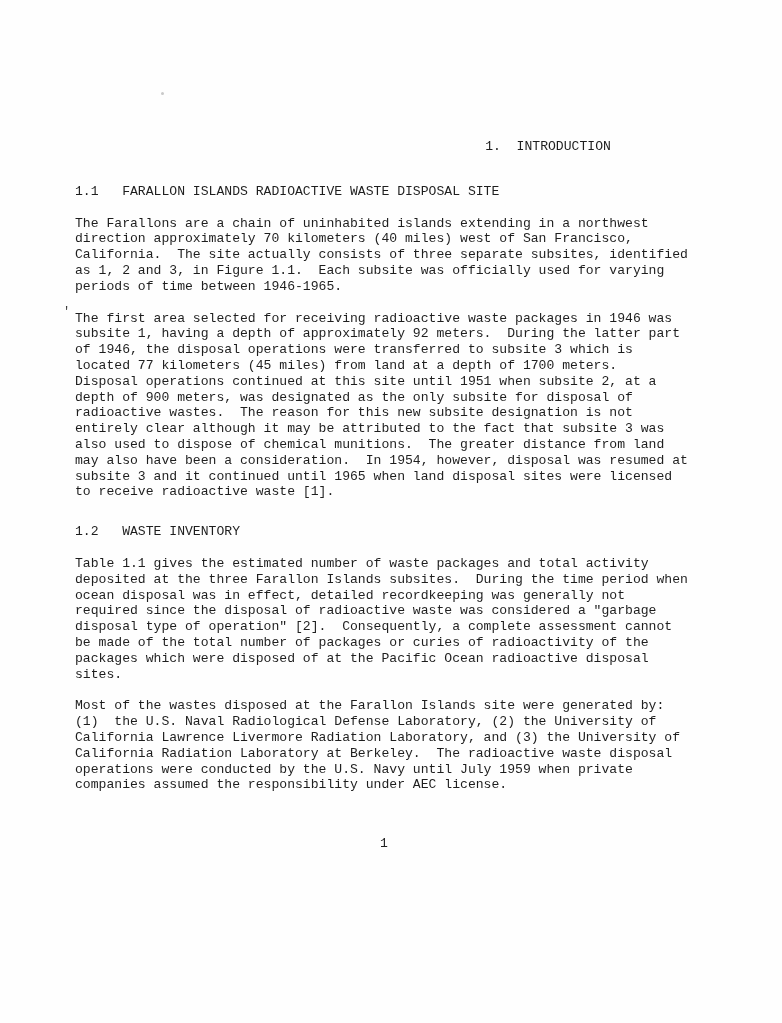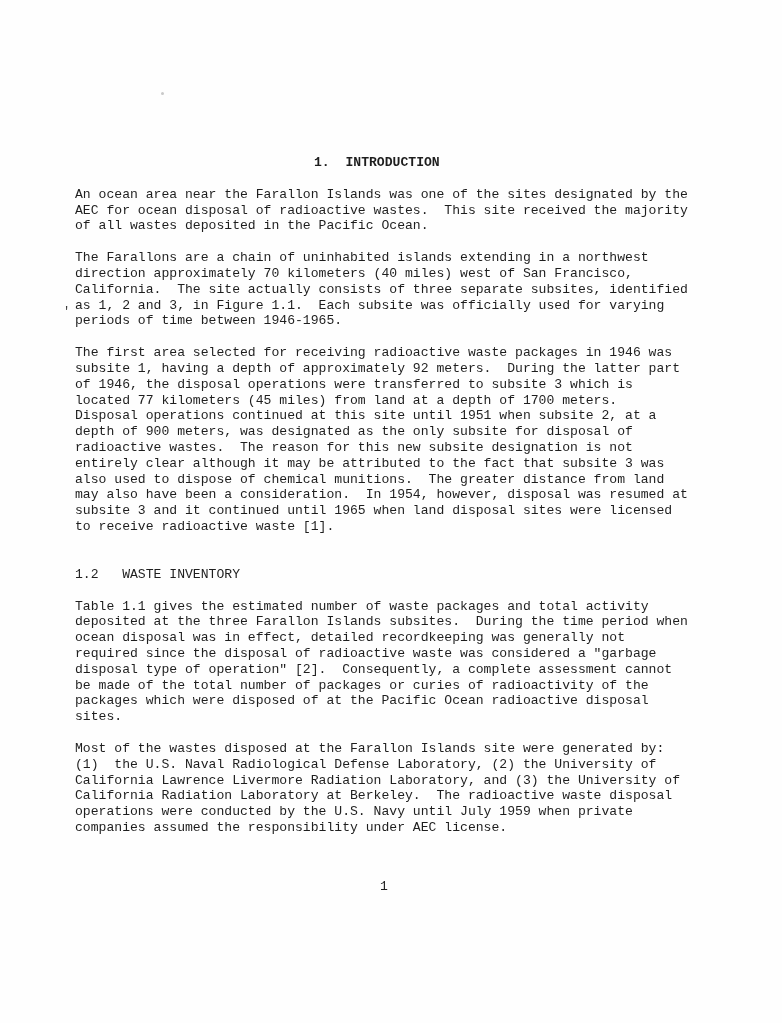--- a/index.html
+++ b/index.html
@@ -14,33 +14,34 @@
     background: #fefefe;
     overflow: hidden;
     box-sizing: border-box;
     padding: 139px 0 0 75px;
     font-family: "Liberation Mono", "DejaVu Sans Mono", monospace;
     font-size: 13.1px;
     line-height: 15.8px;
     color: #1e1e1e;
   }
   .doc-title {
-    margin: 16px 0 0 239px;
+    margin: 0 0 0 239px;
     font-size: 13.1px;
-    font-weight: bold;
+    font-weight: normal;
     white-space: pre;
+    text-align: center;
   }
   .section-heading {
     font-size: 13.1px;
     font-weight: normal;
     white-space: pre;
     margin: 29px 0 0 0;
   }
   .section-heading.second {
-    margin-top: 32px;
+    margin-top: 24px;
   }
   .para {
     margin: 16px 0 0 0;
     white-space: pre-wrap;
     width: 640px;
   }
   .page-number {
     margin: 43px 0 0 305px;
     white-space: pre;
   }
@@ -65,23 +66,21 @@
 <body>
 
 <main class="page">
 
   <span class="scan-speck"></span>
   <span class="stray-mark">'</span>
 
   <h1 class="doc-title">1.  INTRODUCTION</h1>
 
   <section>
-    <p class="para">An ocean area near the Farallon Islands was one of the sites designated by the
-AEC for ocean disposal of radioactive wastes.  This site received the majority
-of all wastes deposited in the Pacific Ocean.</p>
+    <h2 class="section-heading">1.1   FARALLON ISLANDS RADIOACTIVE WASTE DISPOSAL SITE</h2>
     <p class="para">The Farallons are a chain of uninhabited islands extending in a northwest
 direction approximately 70 kilometers (40 miles) west of San Francisco,
 California.  The site actually consists of three separate subsites, identified
 as 1, 2 and 3, in Figure 1.1.  Each subsite was officially used for varying
 periods of time between 1946-1965.</p>
     <p class="para">The first area selected for receiving radioactive waste packages in 1946 was
 subsite 1, having a depth of approximately 92 meters.  During the latter part
 of 1946, the disposal operations were transferred to subsite 3 which is
 located 77 kilometers (45 miles) from land at a depth of 1700 meters.
 Disposal operations continued at this site until 1951 when subsite 2, at a

